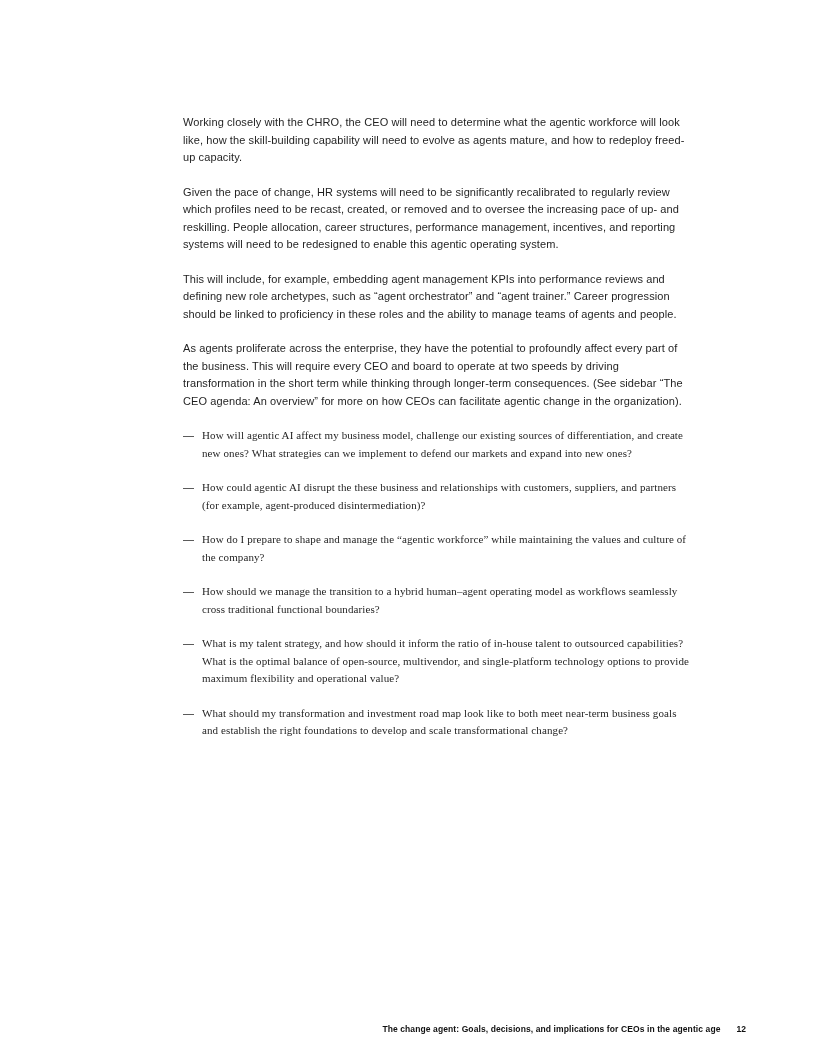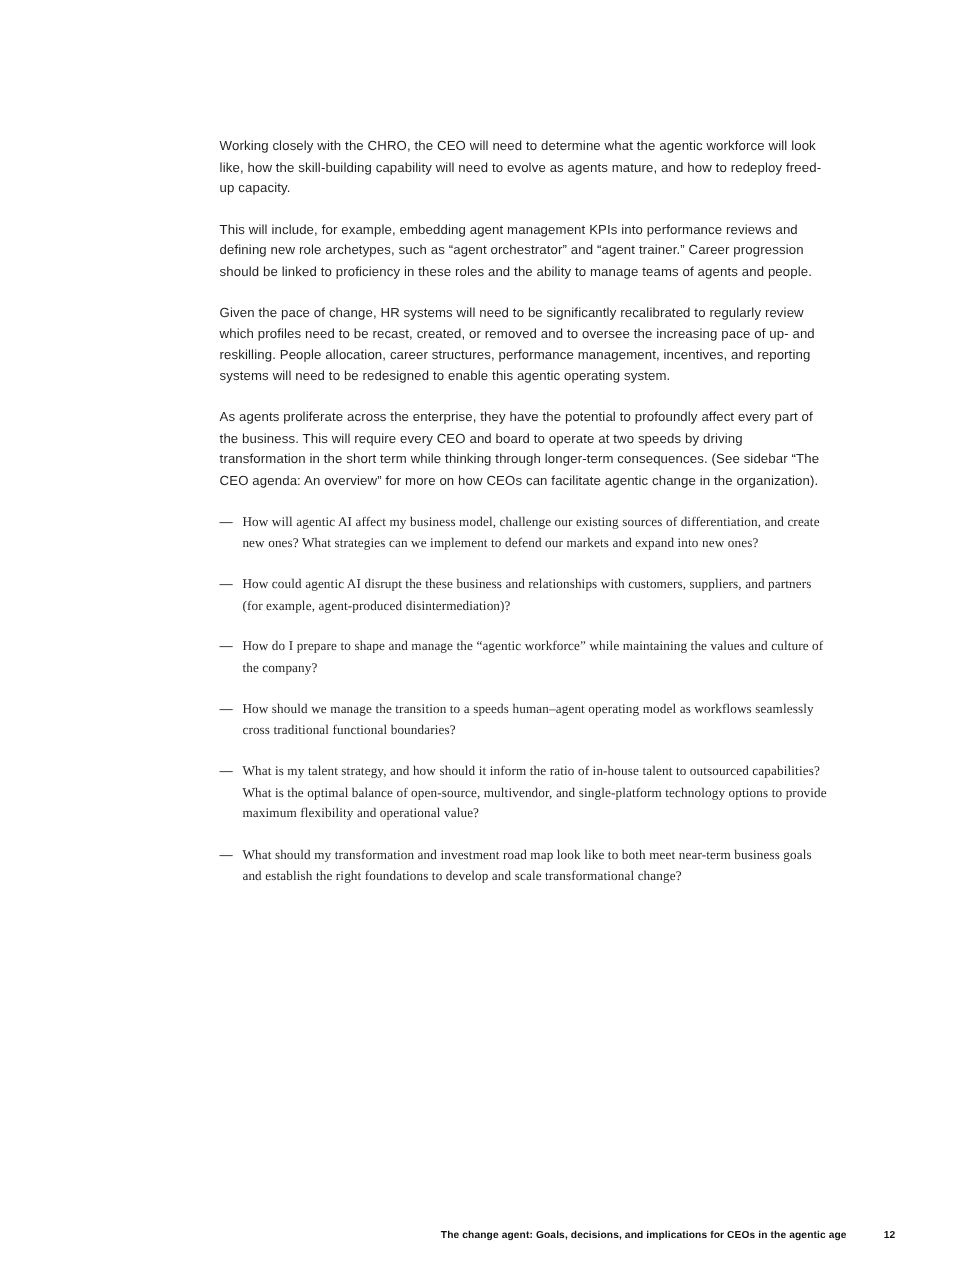--- a/index.html
+++ b/index.html
@@ -44,21 +44,21 @@
   .bullet-text {
     flex: 1 1 auto;
     font-family: Liberation Serif, serif;
   }
   .footer {
     position: absolute;
     right: 70px;
     bottom: 22px;
     display: flex;
     align-items: center;
-    gap: 31px;
+    gap: 16px;
     font-size: 8.5px;
     line-height: 10px;
     color: #111111;
   }
   .footer-title {
     font-weight: bold;
     letter-spacing: 0.1px;
   }
   .footer-page {
     font-weight: bold;
@@ -66,22 +66,22 @@
   }
 </style>
 </head>
 <body>
 
 <div class="page">
 
   <main class="body-text">
 
     <p>Working closely with the CHRO, the CEO will need to determine what the agentic workforce will look like, how the skill-building capability will need to evolve as agents mature, and how to redeploy freed-up capacity.</p>
+    <p>Given the pace of change, HR systems will need to be significantly recalibrated to regularly review which profiles need to be recast, created, or removed and to oversee the increasing pace of up- and reskilling. People allocation, career structures, performance management, incentives, and reporting systems will need to be redesigned to enable this agentic operating system.</p>
     <p>This will include, for example, embedding agent management KPIs into performance reviews and defining new role archetypes, such as “agent orchestrator” and “agent trainer.” Career progression should be linked to proficiency in these roles and the ability to manage teams of agents and people.</p>
-    <p>Given the pace of change, HR systems will need to be significantly recalibrated to regularly review which profiles need to be recast, created, or removed and to oversee the increasing pace of up- and reskilling. People allocation, career structures, performance management, incentives, and reporting systems will need to be redesigned to enable this agentic operating system.</p>
     <p>As agents proliferate across the enterprise, they have the potential to profoundly affect every part of the business. This will require every CEO and board to operate at two speeds by driving transformation in the short term while thinking through longer-term consequences. (See sidebar “The CEO agenda: An overview” for more on how CEOs can facilitate agentic change in the organization).</p>
 
     <div class="bullet-list">
 
       <div class="bullet-item">
         <span class="bullet-marker">—</span>
         <span class="bullet-text">How will agentic AI affect my business model, challenge our existing sources of differentiation, and create new ones? What strategies can we implement to defend our markets and expand into new ones?</span>
       </div>
 
       <div class="bullet-item">
@@ -89,21 +89,21 @@
         <span class="bullet-text">How could agentic AI disrupt the these business and relationships with customers, suppliers, and partners (for example, agent-produced disintermediation)?</span>
       </div>
 
       <div class="bullet-item">
         <span class="bullet-marker">—</span>
         <span class="bullet-text">How do I prepare to shape and manage the “agentic workforce” while maintaining the values and culture of the company?</span>
       </div>
 
       <div class="bullet-item">
         <span class="bullet-marker">—</span>
-        <span class="bullet-text">How should we manage the transition to a speeds human–agent operating model as workflows seamlessly cross traditional functional boundaries?</span>
+        <span class="bullet-text">How should we manage the transition to a hybrid human–agent operating model as workflows seamlessly cross traditional functional boundaries?</span>
       </div>
 
       <div class="bullet-item">
         <span class="bullet-marker">—</span>
         <span class="bullet-text">What is my talent strategy, and how should it inform the ratio of in-house talent to outsourced capabilities? What is the optimal balance of open-source, multivendor, and single-platform technology options to provide maximum flexibility and operational value?</span>
       </div>
 
       <div class="bullet-item">
         <span class="bullet-marker">—</span>
         <span class="bullet-text">What should my transformation and investment road map look like to both meet near-term business goals and establish the right foundations to develop and scale transformational change?</span>

